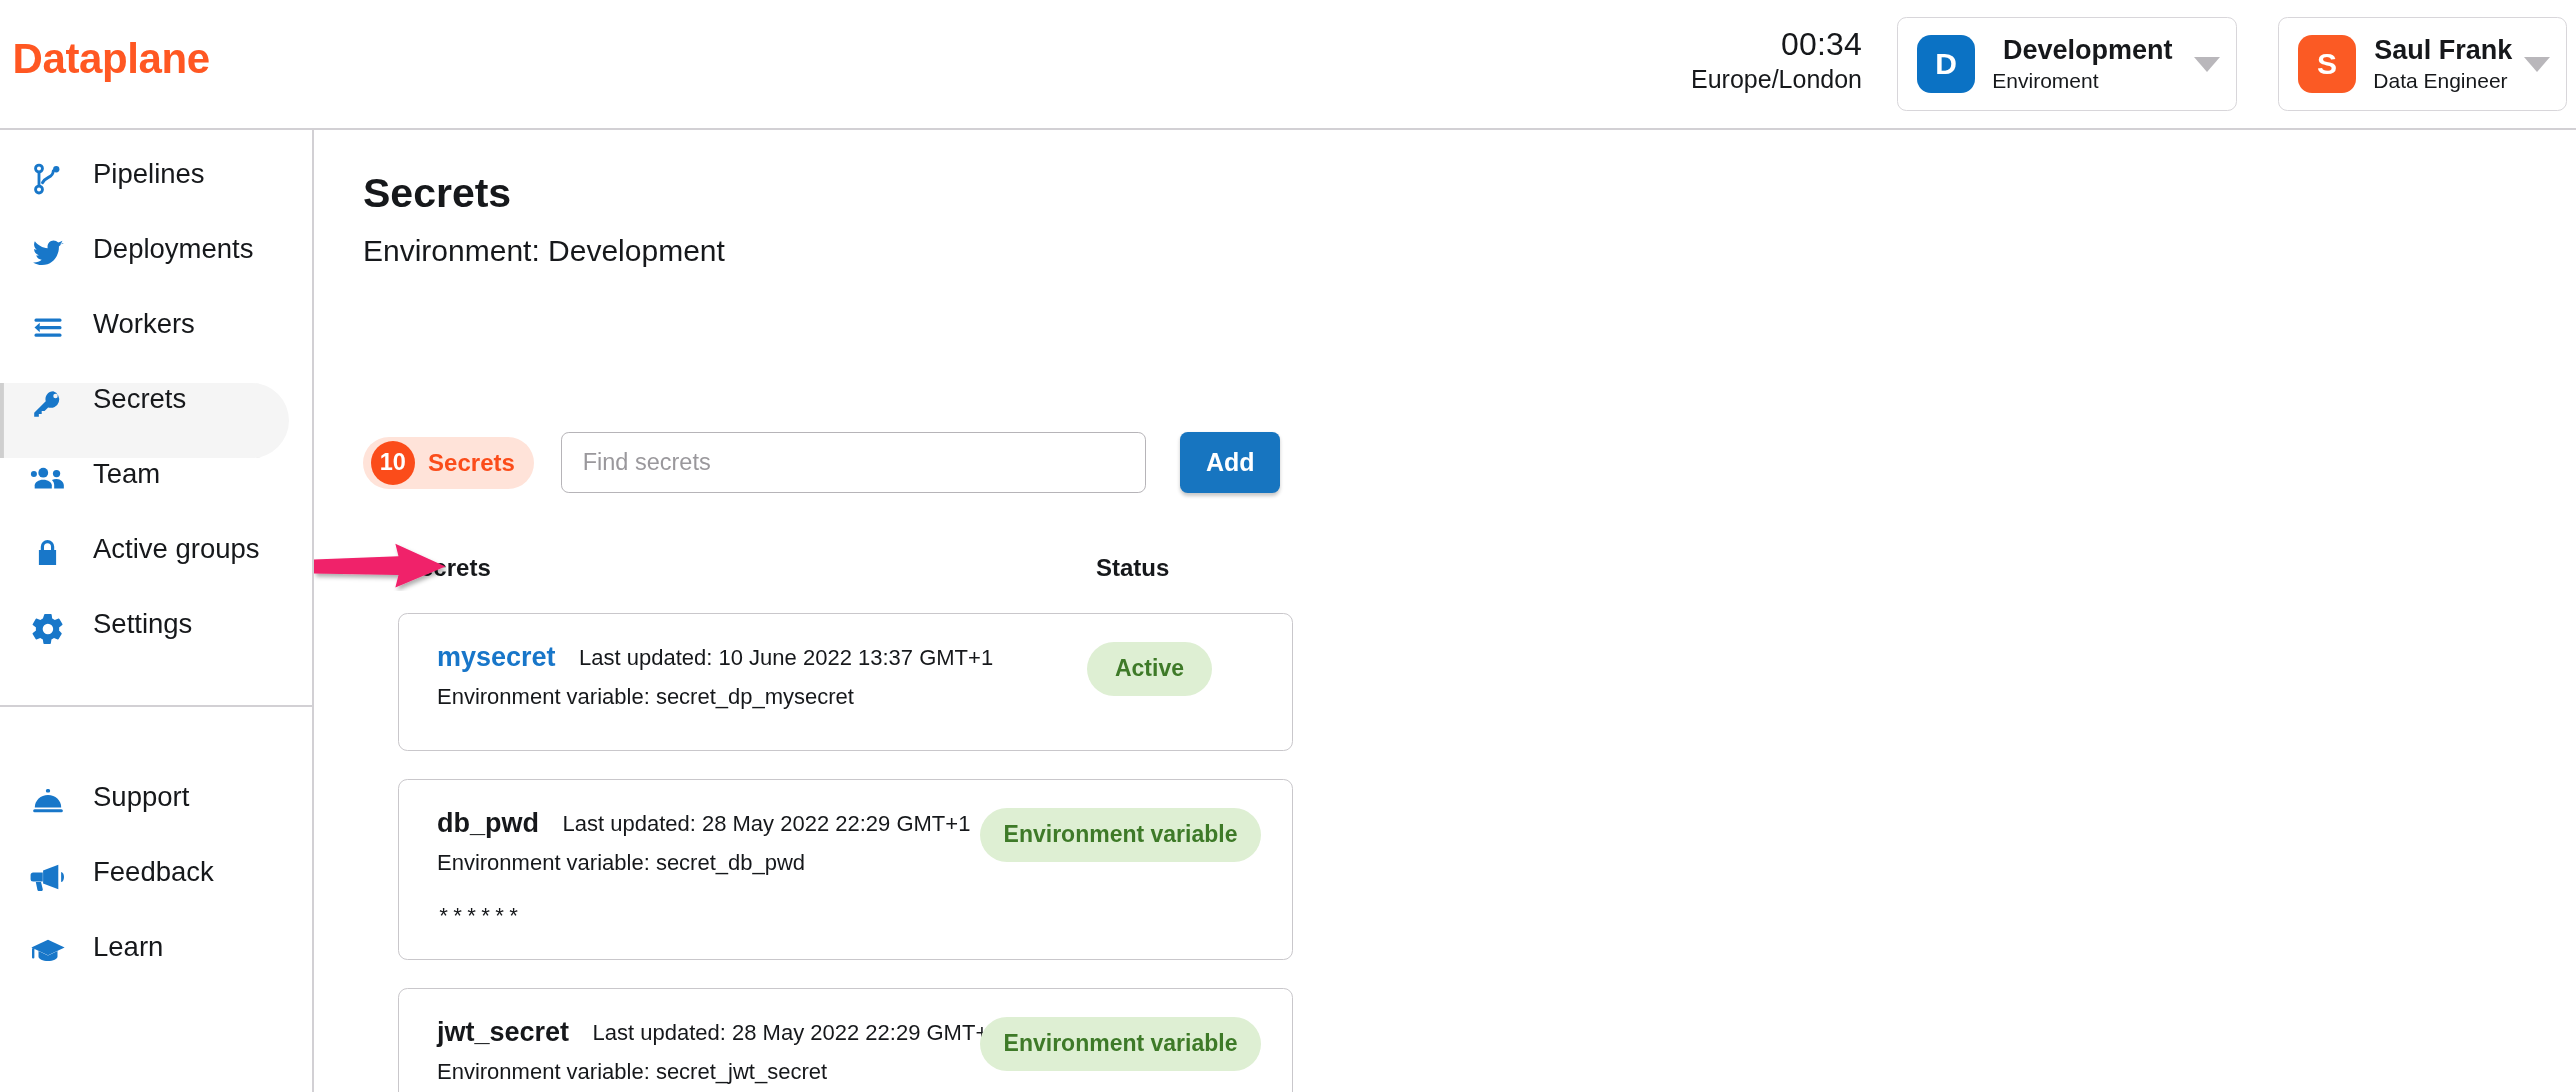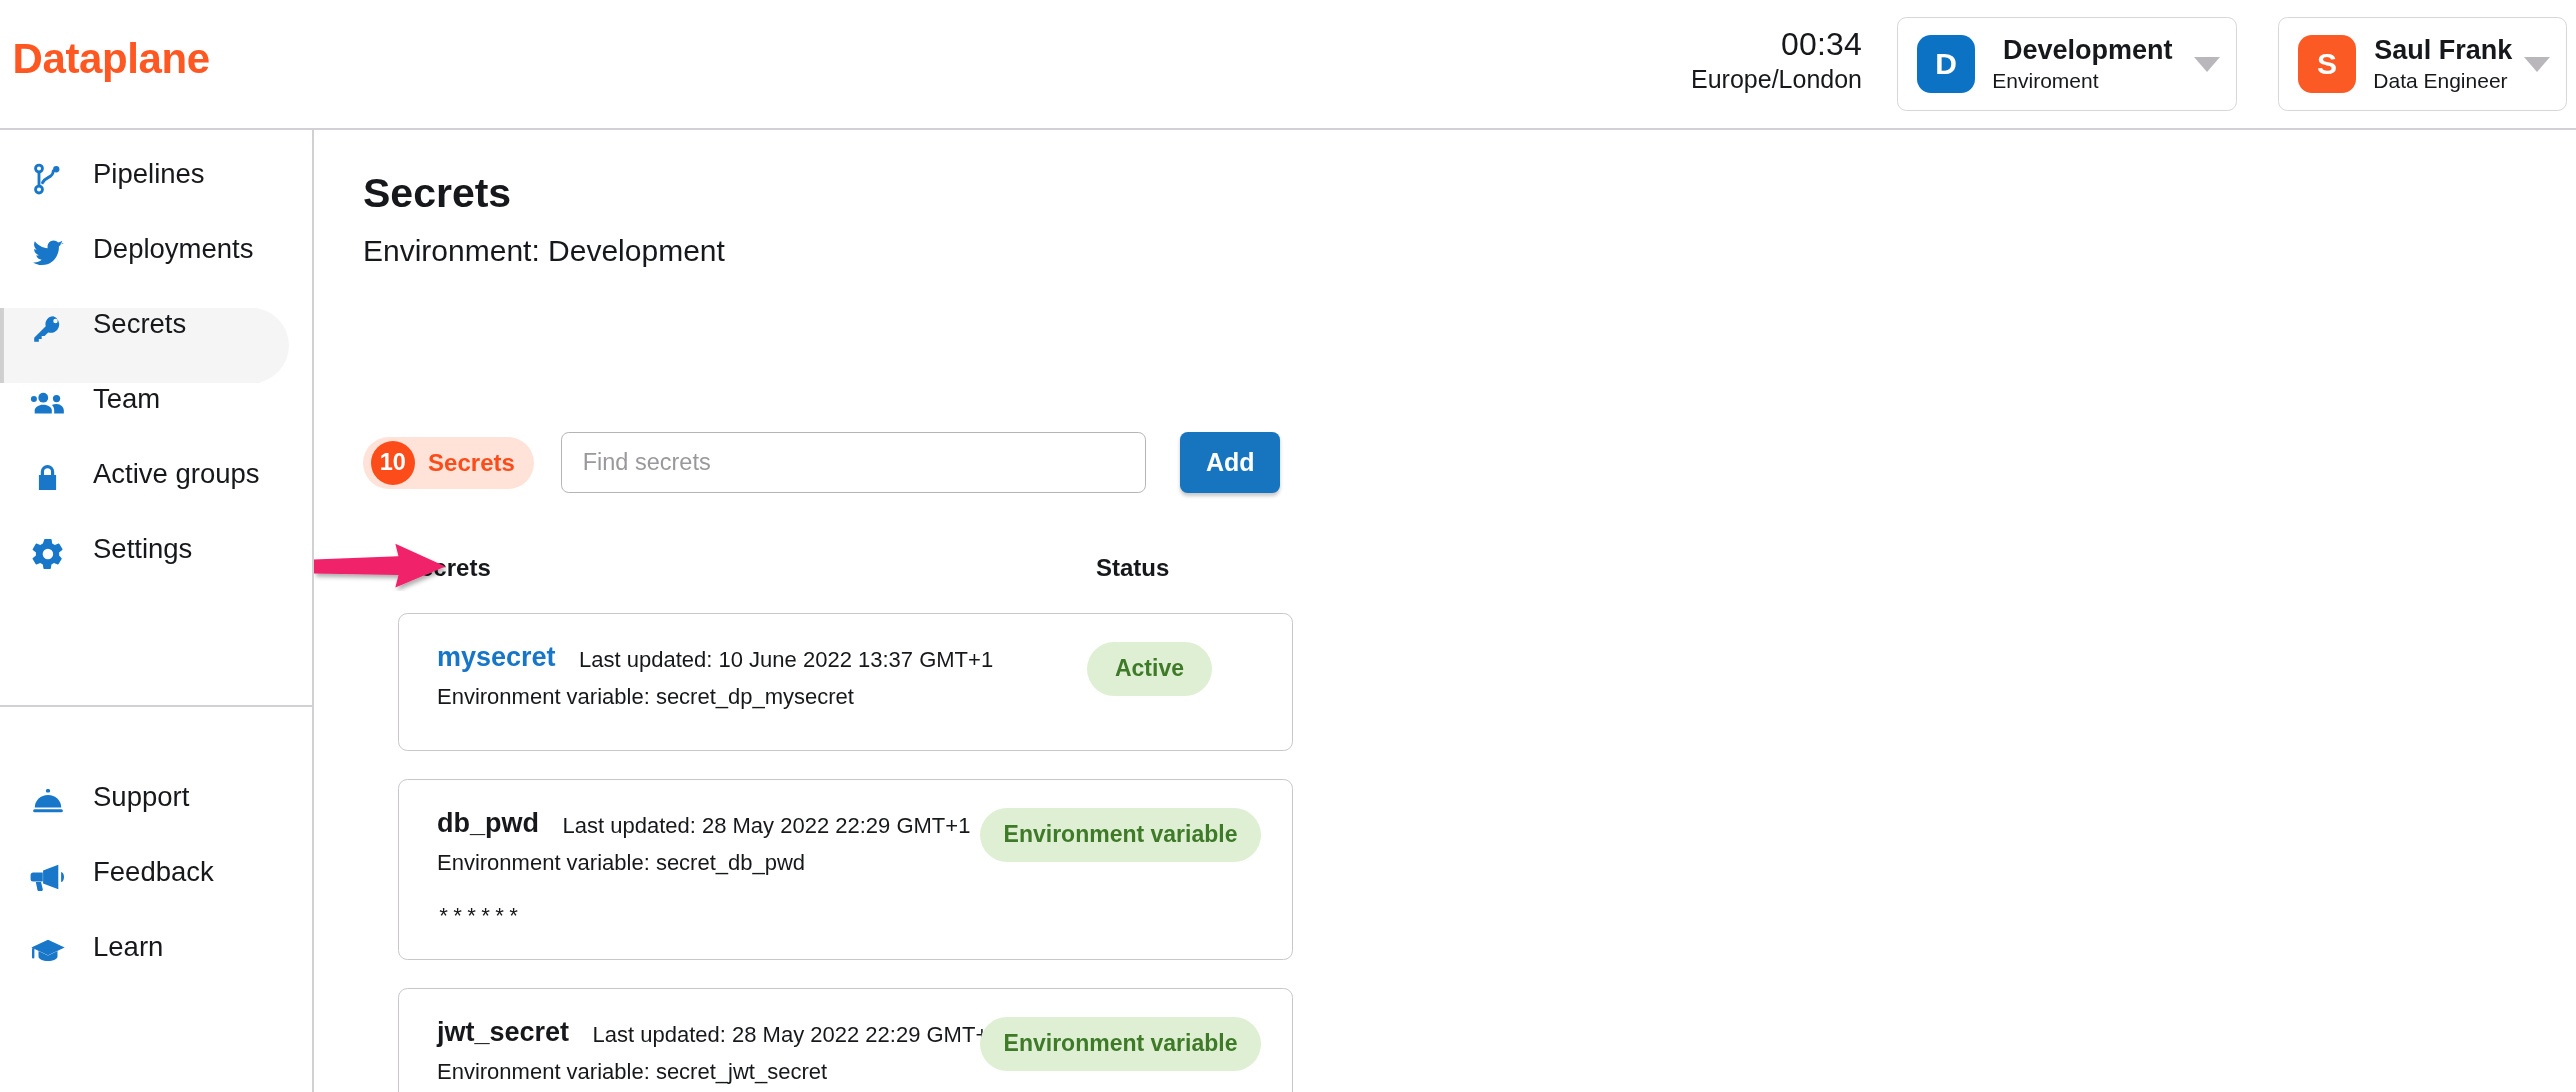--- a/index.html
+++ b/index.html
@@ -276,21 +276,21 @@
     padding: 28px 31px 28px 38px;
     min-height: 138px;
   }
   .card-row {
     display: flex;
     align-items: flex-start;
   }
   .card-left { flex: 1 1 auto; min-width: 0; }
   .card-name-line {
     display: flex;
-    align-items: flex-end;
+    align-items: center;
   }
   .secret-name {
     font-size: 27px;
     font-weight: bold;
     color: #16181b;
     white-space: nowrap;
   }
   .secret-name.link { color: #1876C9; }
   .updated {
     margin-left: 23.5px;
@@ -384,20 +384,31 @@
 
     <div class="nav-item">
       <span class="nav-icon">
         <svg width="38" height="38" viewBox="0 0 24 24" fill="currentColor">
           <path d="M22 5.2c-.9.5-1.6.6-2.5.7.8-.6 1.3-1.3 1.6-2.3-.8.5-1.7.9-2.6 1.1C17.6 3.9 16.6 3.4 15.5 3.4c-2.1 0-3.8 1.8-3.8 4 0 .3 0 .6.1.9C8.5 8.1 5.6 6.4 3.7 3.9c-.3.6-.5 1.3-.5 2.1 0 1.4.7 2.6 1.7 3.3-.6 0-1.2-.2-1.7-.5v.1c0 1.9 1.3 3.5 3 3.9-.3.1-.7.1-1 .1-.2 0-.5 0-.7-.1.5 1.6 1.9 2.8 3.5 2.8-1.3 1.1-3 1.7-4.7 1.7-.3 0-.6 0-.9-.1 1.7 1.1 3.6 1.8 5.8 1.8 6.9 0 10.7-6 10.7-11.2v-.5c.7-.6 1.4-1.3 1.9-2.1z"></path>
         </svg>
       </span>
       <span class="nav-label">Deployments</span>
     </div>
 
+    <div class="nav-item">
+      <span class="nav-icon">
+        <svg width="36" height="36" viewBox="0 0 24 24" fill="currentColor">
+          <rect x="3" y="5" width="18" height="2.1" rx="1"></rect>
+          <rect x="6" y="10" width="15" height="2.1" rx="1"></rect>
+          <rect x="3" y="15" width="18" height="2.1" rx="1"></rect>
+          <path d="M3 11 L6.5 7.8 L6.5 14.2 Z"></path>
+        </svg>
+      </span>
+      <span class="nav-label">Workers</span>
+    </div>
 
     <div class="nav-item active">
       <span class="nav-icon">
         <svg width="36" height="36" viewBox="0 0 24 24" fill="currentColor">
           <path d="M15.5 3.5a5.2 5.2 0 0 0-5 6.7L2.8 17.9v2.6h3.1v-1.9h1.9v-1.9h1.9l2.4-2.4a5.2 5.2 0 1 0 3.4-10.8zm1.5 4.6a1.5 1.5 0 1 1 0-3 1.5 1.5 0 0 1 0 3z"></path>
         </svg>
       </span>
       <span class="nav-label">Secrets</span>
     </div>
 

